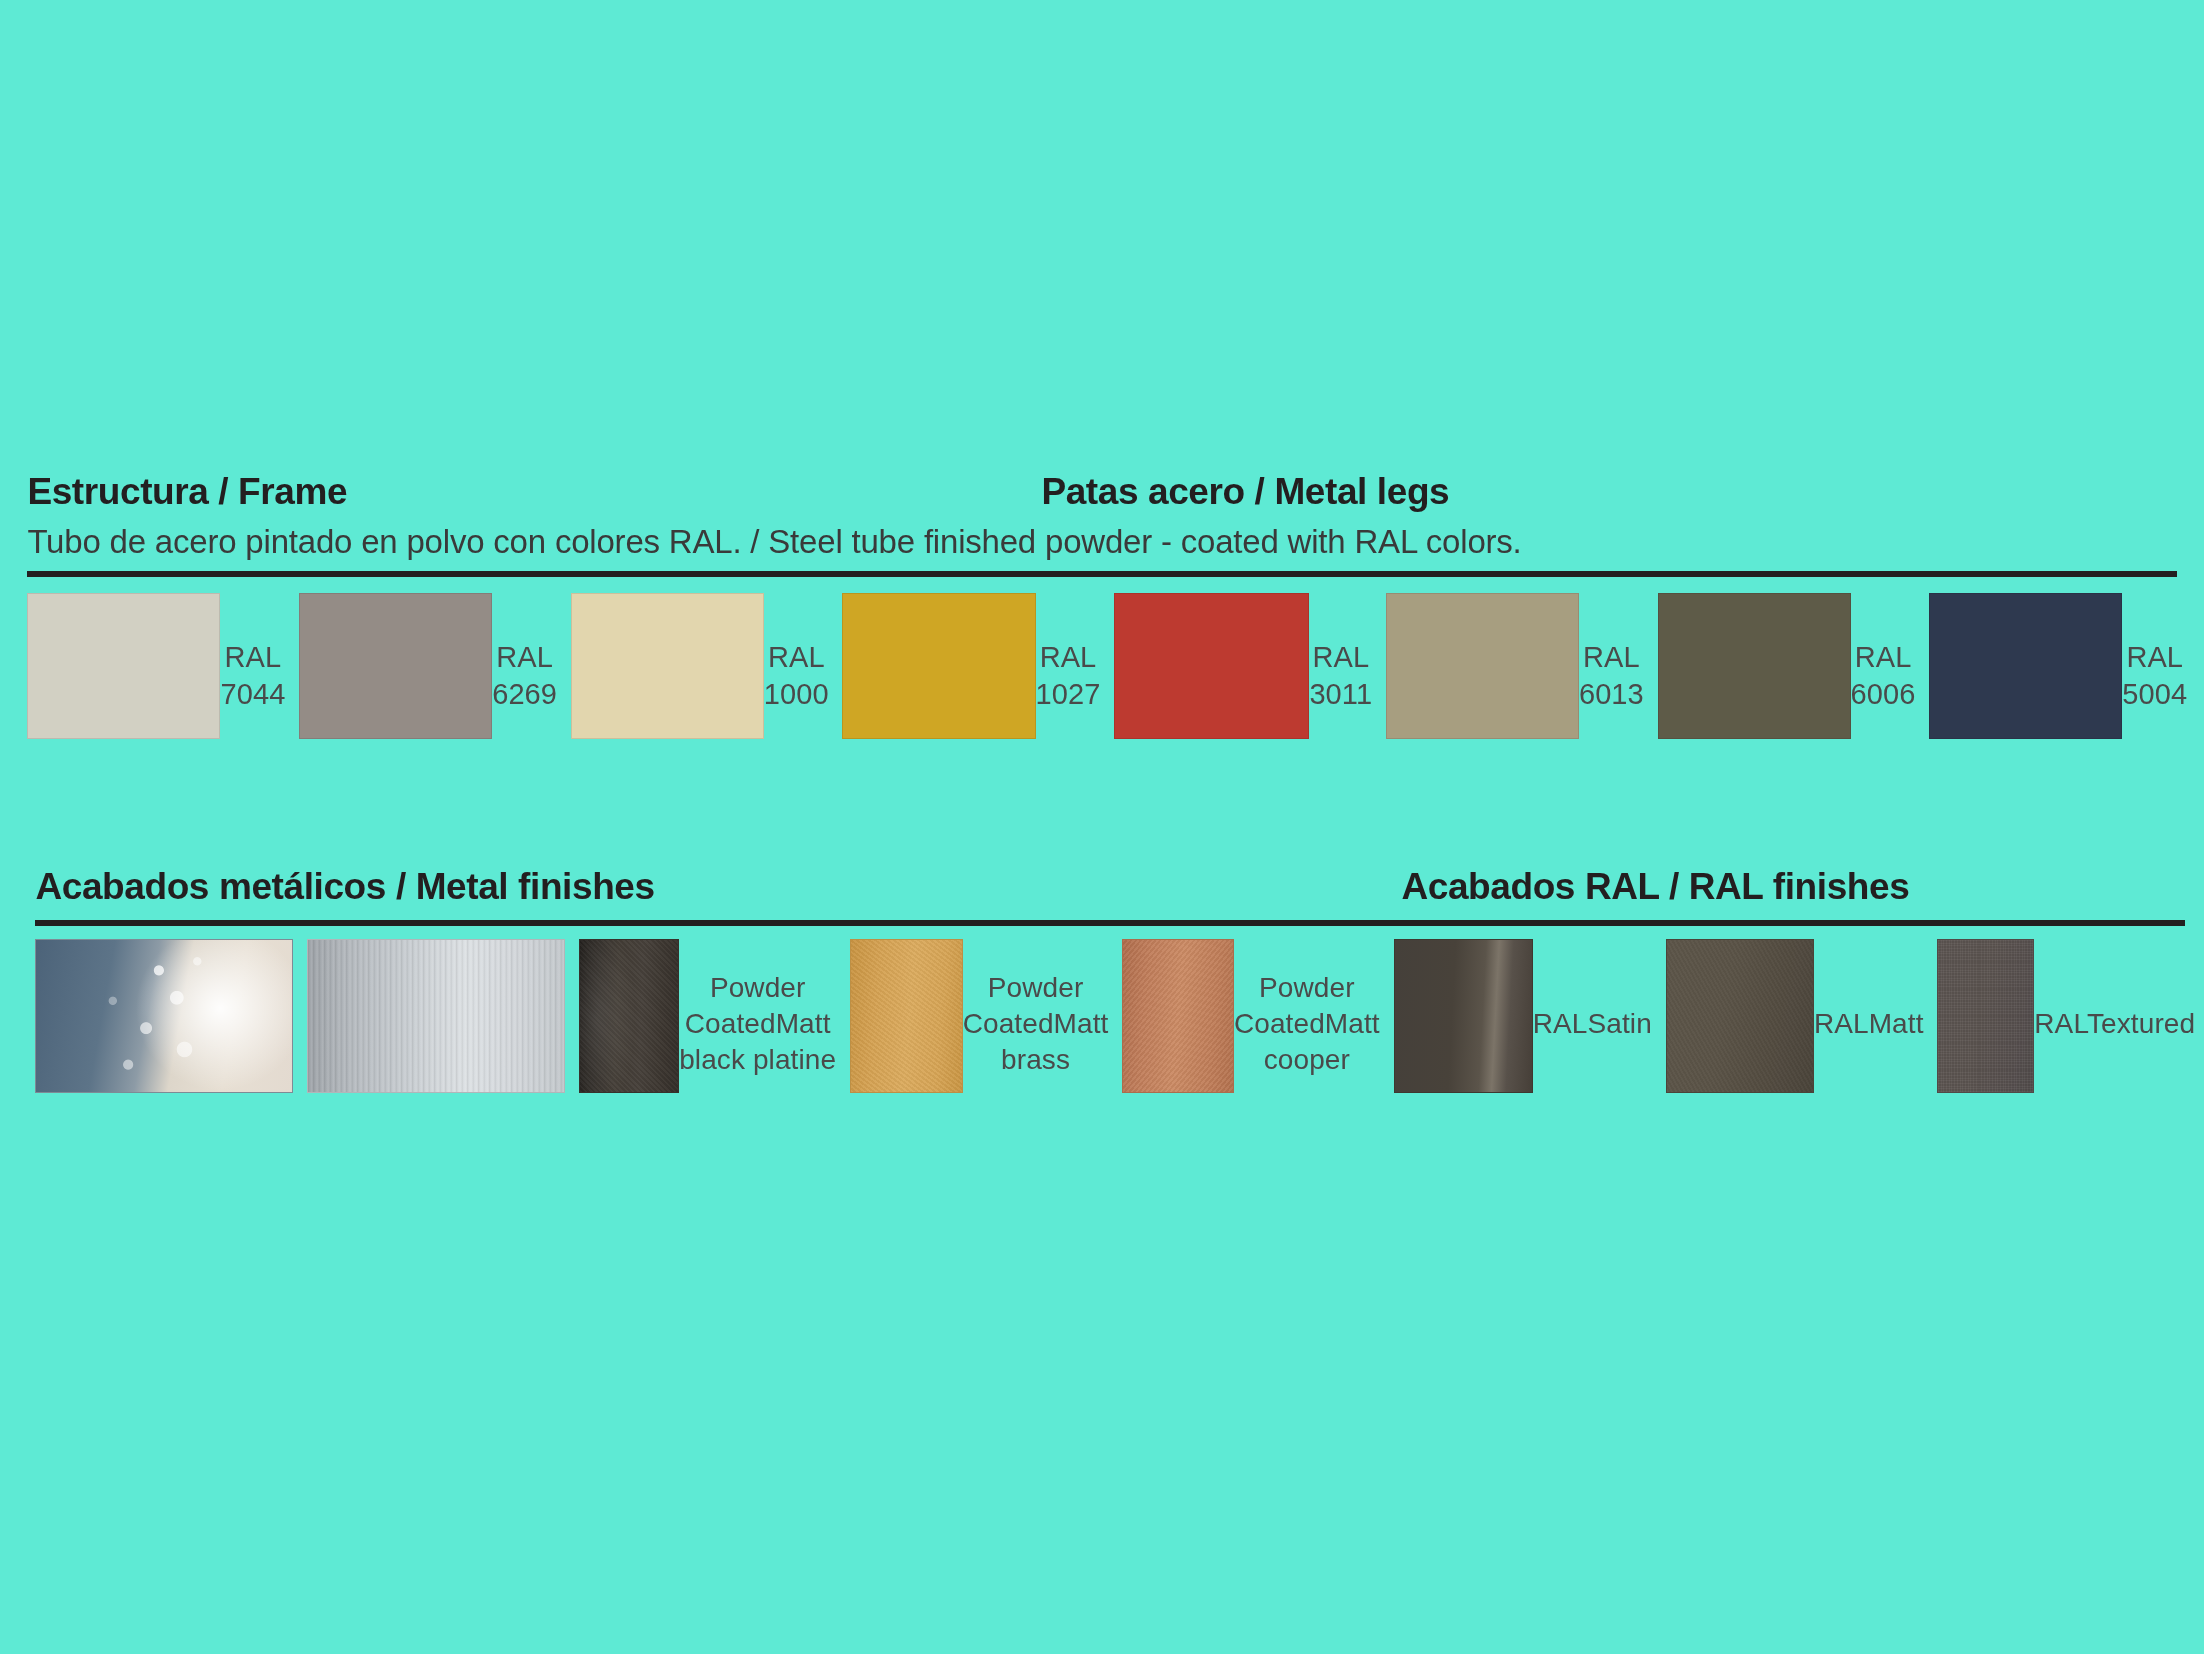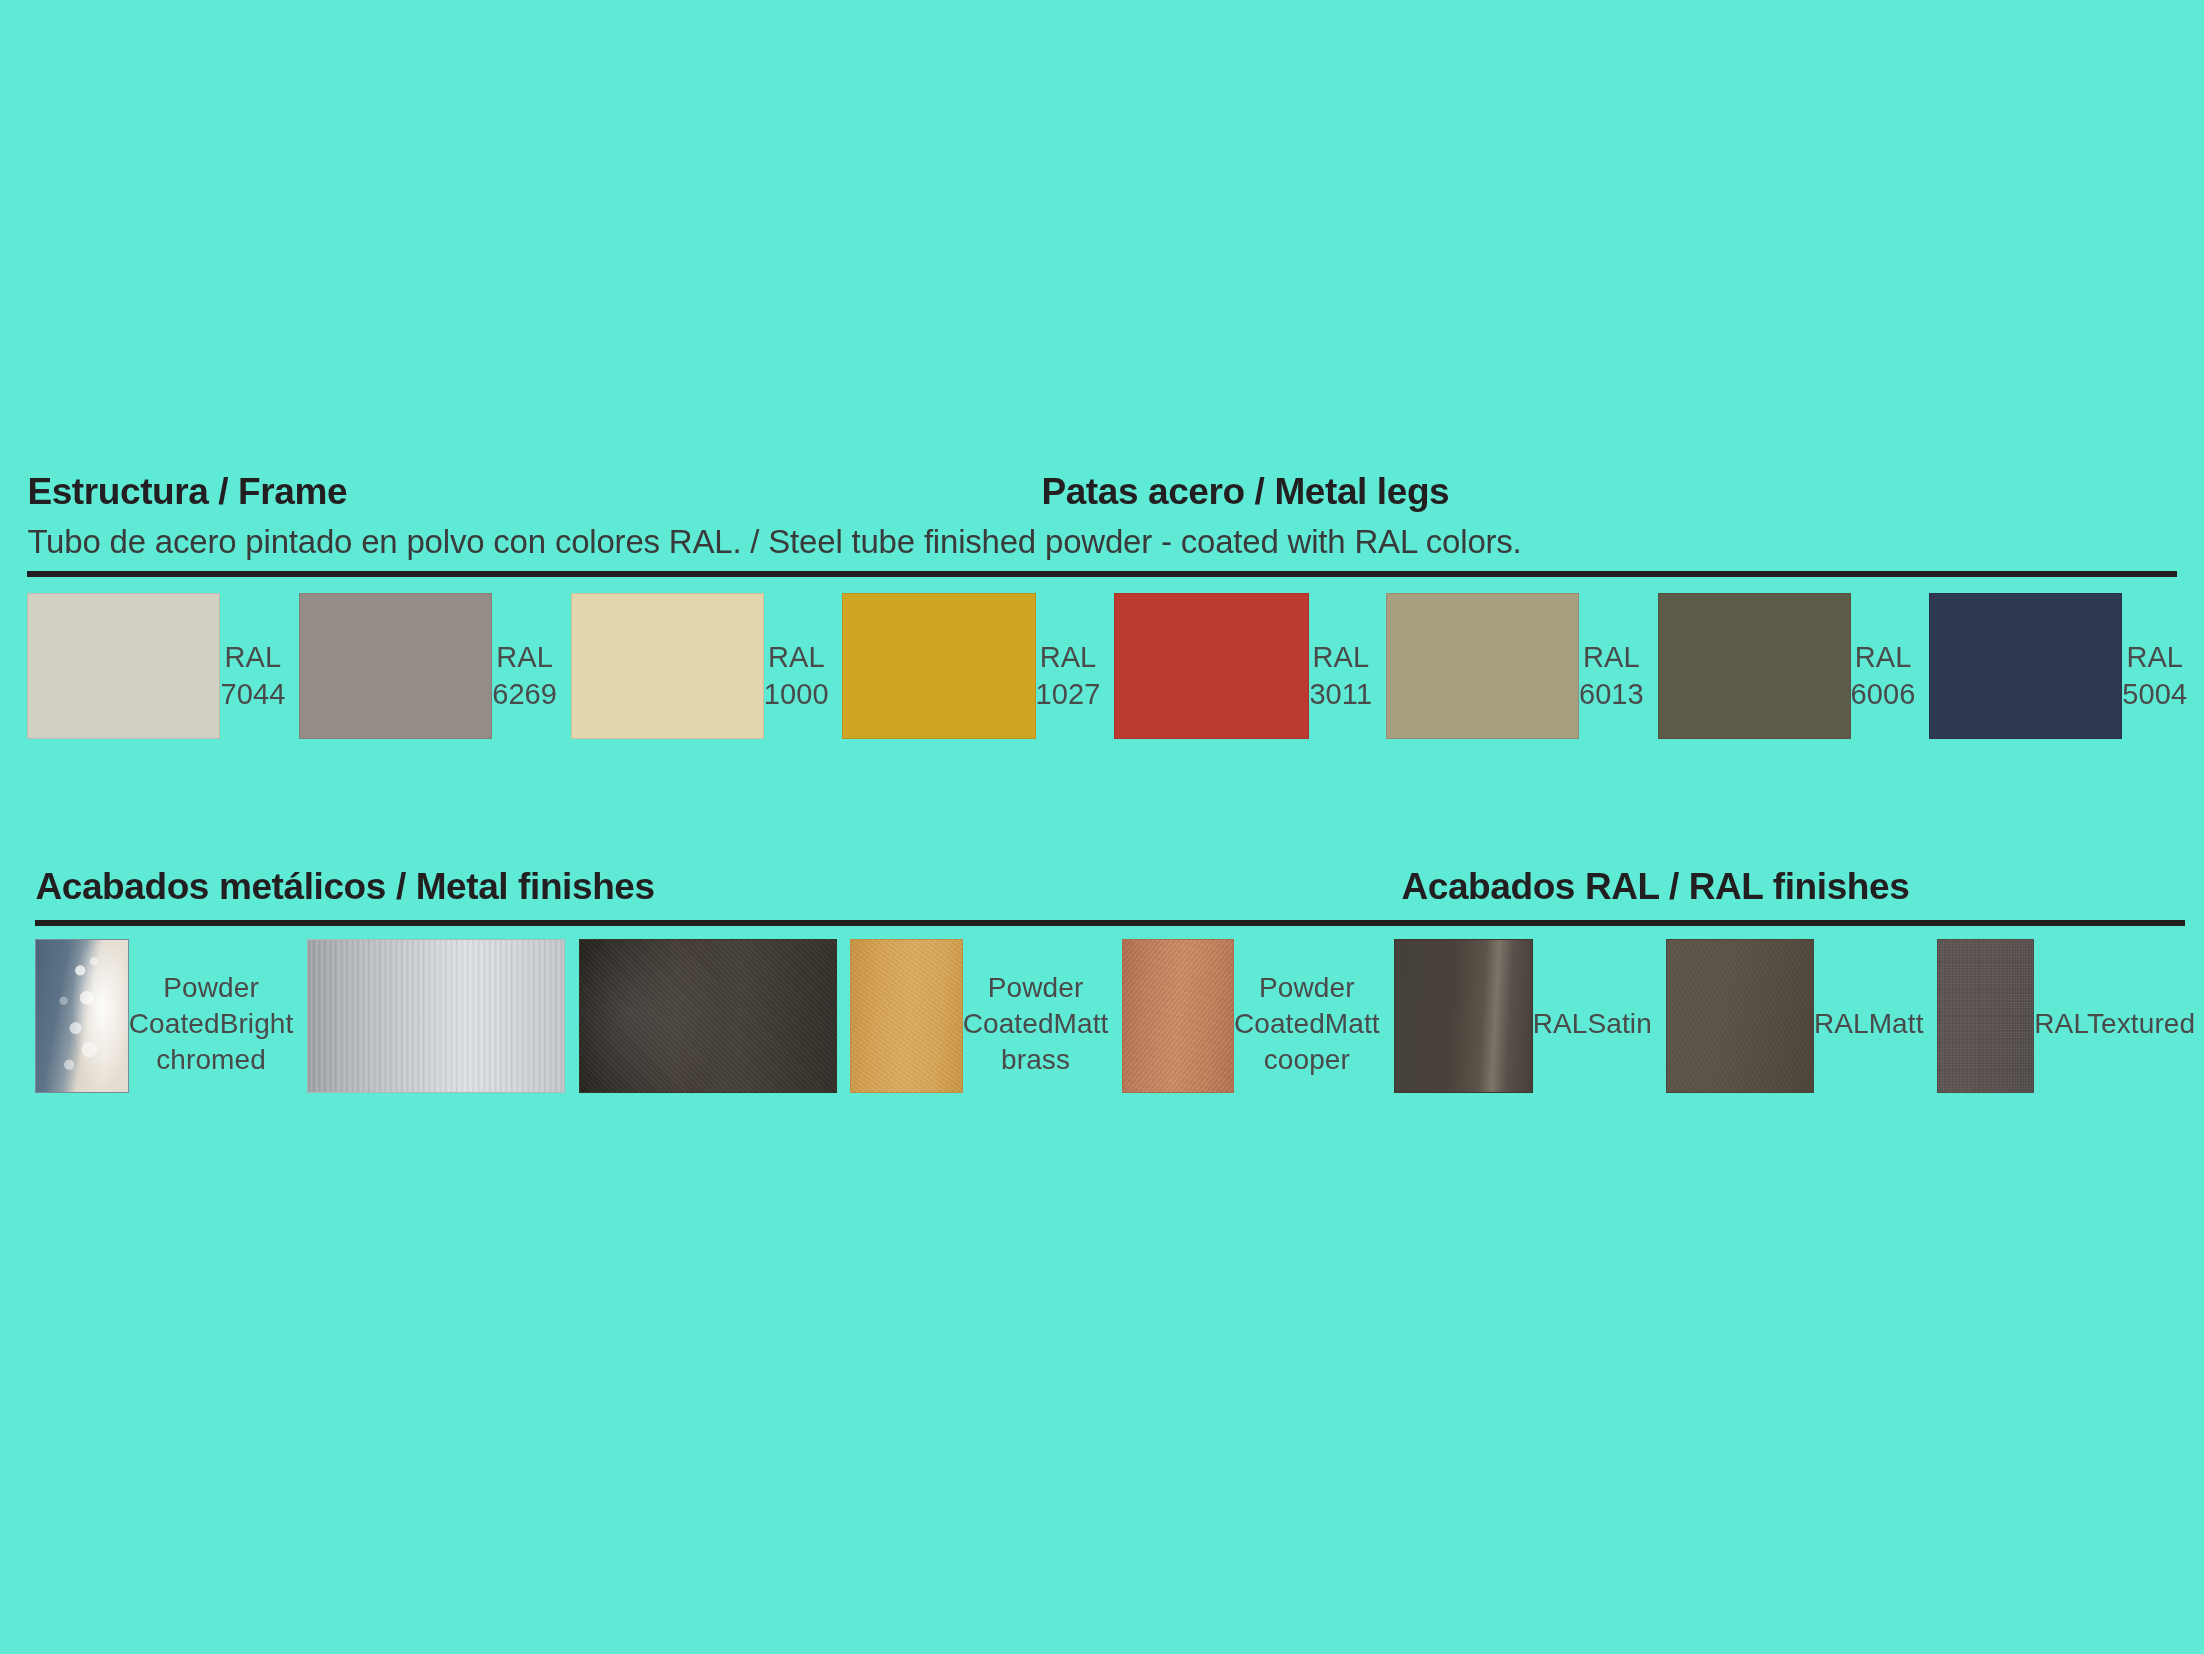--- a/index.html
+++ b/index.html
@@ -250,31 +250,31 @@
       <div class="heading mid">Acabados RAL / RAL finishes</div>
     </div>
 
     <div class="rule"></div>
 
     <div class="finish-row" id="finish-row">
         <div class="swatch-cell">
           <div class="finish-chip" style="background: rgb(141, 155, 166);">
             <span class="tx tx-bright-chrome"></span>
           </div>
-          <div class="finish-label"><span>Powder Coated</span><span class="l2">Bright chromed</span></div>
         </div>
         <div class="swatch-cell">
           <div class="finish-chip" style="background: rgb(198, 203, 207);">
             <span class="tx tx-matt-chrome"></span>
           </div>
         </div>
         <div class="swatch-cell">
           <div class="finish-chip" style="background: rgb(61, 56, 50);">
             <span class="tx tx-matt-black"></span>
           </div>
+          <div class="finish-label"><span>Powder Coated</span><span class="l2">Matt black platine</span></div>
         </div>
         <div class="swatch-cell">
           <div class="finish-chip" style="background: rgb(211, 160, 77);">
             <span class="tx tx-matt-brass"></span>
           </div>
           <div class="finish-label"><span>Powder Coated</span><span class="l2">Matt brass</span></div>
         </div>
         <div class="swatch-cell">
           <div class="finish-chip" style="background: rgb(191, 122, 86);">
             <span class="tx tx-matt-cooper"></span>

